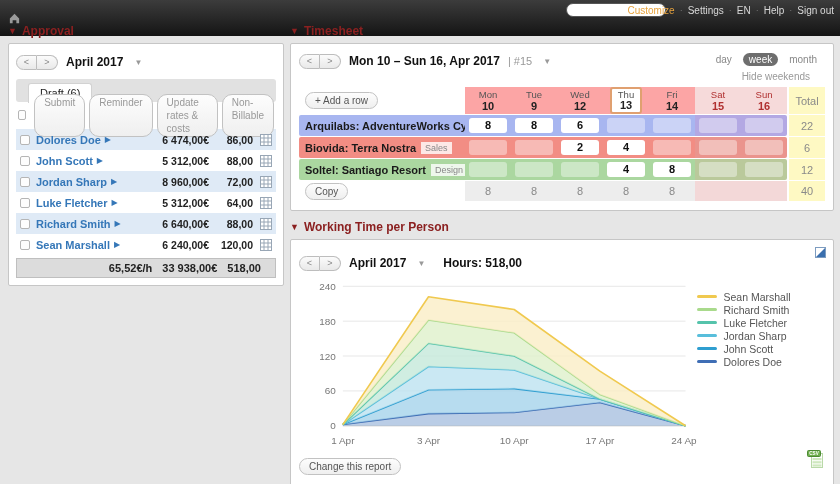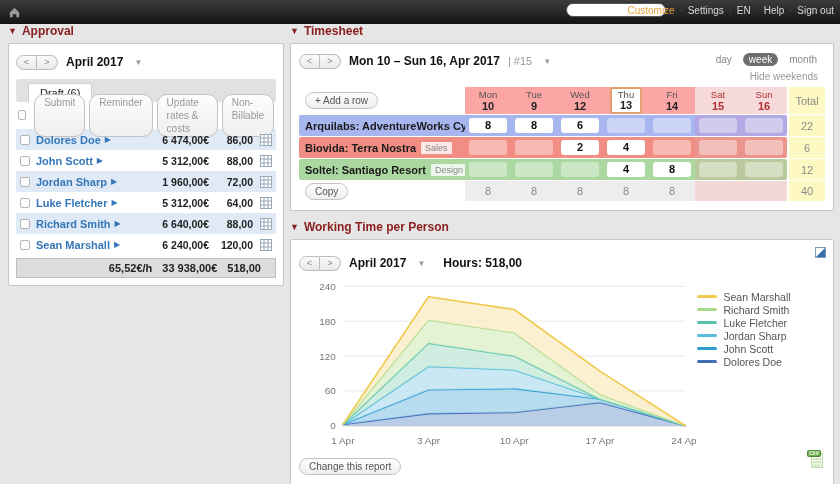--- a/index.html
+++ b/index.html
@@ -1,20 +1,20 @@
 <!DOCTYPE html>
 <html><head>
 <meta charset="utf-8">
 <style>
   * { margin:0; padding:0; box-sizing:border-box; }
   html,body { width:840px; height:484px; overflow:hidden; }
   body { font-family:"Liberation Sans", sans-serif; background:#e6e6e6; position:relative; }
 
   
-  .topbar { position:absolute; left:0; top:0; width:840px; height:24px;
+  .topbar { position:absolute; left:0; top:0; width:840px; height:36px;
             background:linear-gradient(#3c3c3c,#141414); display:flex; align-items:center; }
   .home-ic { margin-left:8px; display:flex; }
   .searchwrap { position:absolute; left:566px; top:3px; width:100px; height:14px;
                 background:#fff; border-radius:8px; border:1px solid #555; display:flex; align-items:center; }
   .searchwrap input { flex:1; border:none; outline:none; background:transparent; font-size:9px; padding:0 4px;
                       font-family:"Liberation Sans", sans-serif; }
   .searchwrap svg { margin-right:3px; }
   .toplinks { position:absolute; right:6px; top:0; height:20px; display:flex; align-items:center; gap:5px;
               font-size:10px; }
   .toplinks a { color:#d8d8d8; text-decoration:none; }
@@ -62,21 +62,21 @@
   
   .rightcol { position:absolute; left:290px; top:24px; width:544px; }
   .ts-card { margin-top:5px; padding:7px 8px 8px; position:relative; }
   .ts-ctrl { display:flex; align-items:center; gap:8px; height:20px; }
   .ts-period { font-size:12px; font-weight:bold; color:#111; }
   .ts-wk { font-size:11px; color:#999; }
   .ts-right { position:absolute; right:10px; top:9px; font-size:10px; color:#888;
               display:flex; align-items:center; gap:5px; }
   .seg { padding:1px 6px; border-radius:8px; cursor:pointer; }
   .seg.sel { background:#6e6e6e; color:#fff; }
-  .hidew { position:absolute; right:15px; top:27px; font-size:10px; color:#999; cursor:pointer; }
+  .hidew { position:absolute; right:23px; top:27px; font-size:10px; color:#999; cursor:pointer; }
 
   .grid { margin-top:16px; }
   .g-row { display:flex; align-items:stretch; margin-bottom:1px; }
   .g-label { width:166px; display:flex; align-items:center; padding-left:6px; }
   .g-cell { width:46px; display:flex; align-items:center; justify-content:center; }
   .g-total { width:36px; margin-left:2px; background:#fef9c3; display:flex; align-items:center;
              justify-content:center; font-size:11px; color:#8a8a8a; }
   .g-head { height:27px; }
   .g-head .g-cell { flex-direction:column; justify-content:center; background:#fca5a5; font-size:9.5px; color:#555; }
   .g-head .g-cell b { font-size:11px; color:#222; }
@@ -191,21 +191,21 @@
               <rect x="0.5" y="0.5" width="11" height="11" fill="#fff" stroke="#98a6b5"></rect>
               <path d="M0 4h12M0 8h12M4 0v12M8 0v12" stroke="#98a6b5" stroke-width="1"></path>
             </svg>
           </span>
         </div>
         <div class="ap-row alt">
           <span class="cbx"></span>
           <span class="ap-name">Jordan Sharp</span>
           <span class="ap-arrow">▶</span>
           <span class="ap-sp"></span>
-          <span class="ap-amount">1 960,00€</span>
+          <span class="ap-amount">8 960,00€</span>
           <span class="ap-hours">72,00</span>
           <span class="ap-grid">
             <svg width="12" height="12" viewBox="0 0 12 12">
               <rect x="0.5" y="0.5" width="11" height="11" fill="#fff" stroke="#98a6b5"></rect>
               <path d="M0 4h12M0 8h12M4 0v12M8 0v12" stroke="#98a6b5" stroke-width="1"></path>
             </svg>
           </span>
         </div>
         <div class="ap-row">
           <span class="cbx"></span>

